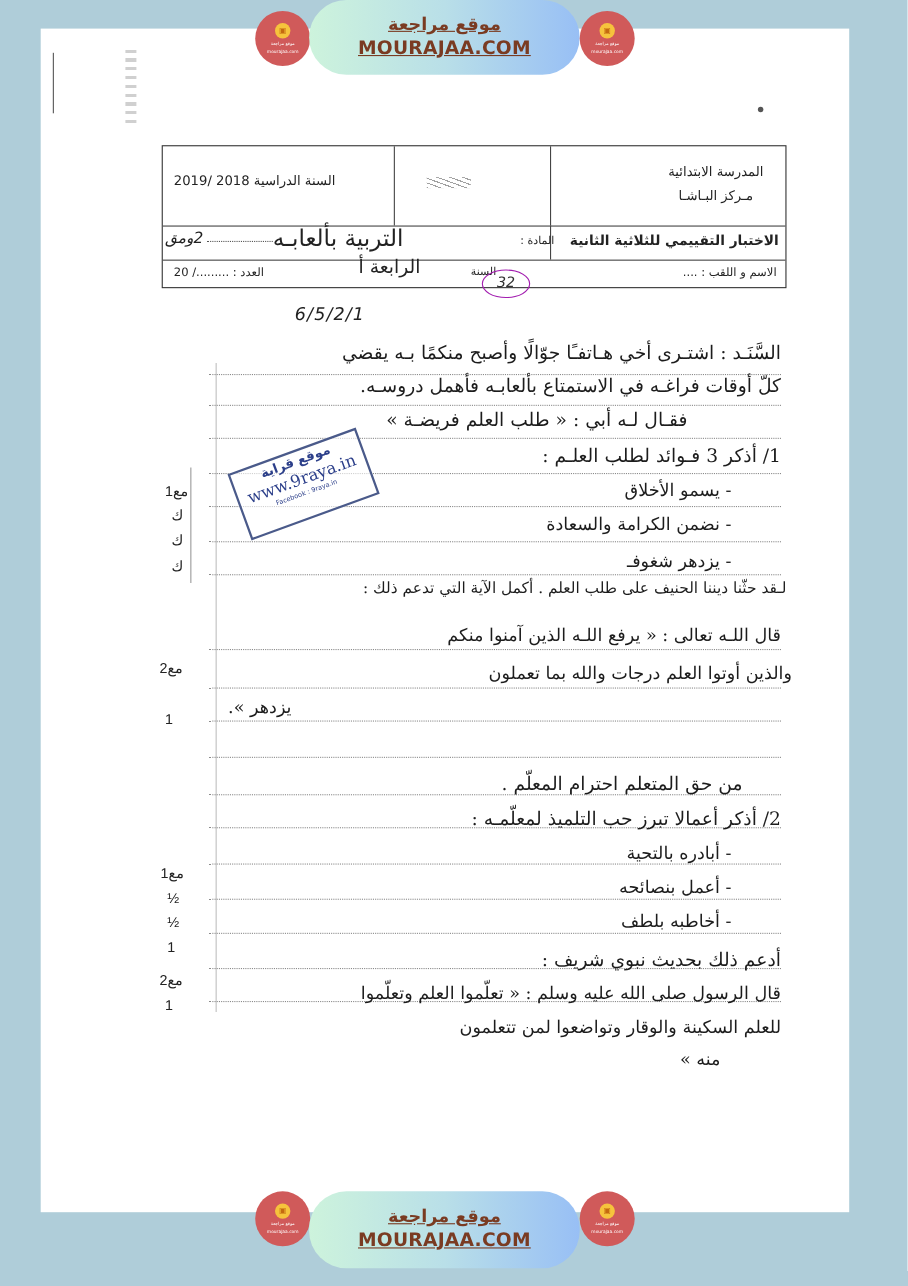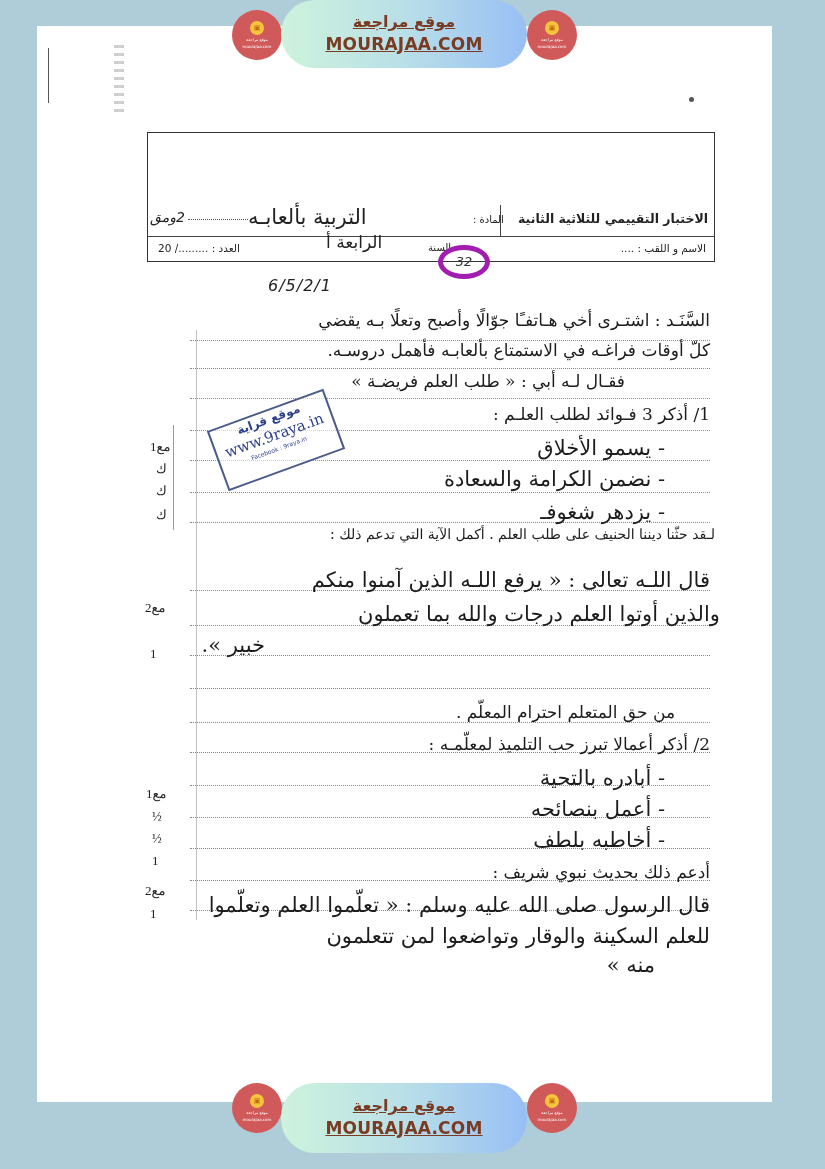--- a/index.html
+++ b/index.html
@@ -71,42 +71,42 @@
   .t-exam { position:absolute; right:6px; top:6px; font-size:12.5px; direction:rtl; font-weight:bold; }
   .t-subj-label { position:absolute; left:325px; top:9px; font-size:10px; direction:rtl; }
   .t-subj-val { position:absolute; left:100px; top:0px; font-size:21px; direction:rtl; font-family:"DejaVu Serif", serif; }
   .t-mark { position:absolute; left:2px; top:4px; font-size:14px; direction:rtl; font-style:italic; }
   .t-dots1 { position:absolute; left:40px; top:14px; width:60px; border-bottom:1.5px dotted #555; }
   .t-name { position:absolute; right:8px; top:6px; font-size:10.5px; direction:rtl; }
   .t-level-label { position:absolute; left:280px; top:6px; font-size:10px; direction:rtl; }
   .t-level-val { position:absolute; left:178px; top:-4px; font-size:17px; direction:rtl; font-family:"DejaVu Serif", serif; }
   .t-num { position:absolute; left:10px; top:6px; font-size:10.5px; direction:rtl; }
   .circle32 {
-    position:absolute; left:438px; top:245px; width:42px; height:24px; border:5px solid #a21caf;
+    position:absolute; left:438px; top:245px; width:42px; height:24px; border:1px solid #a21caf;
     border-radius:50%; font-size:13px; text-align:center; line-height:24px; color:#333; font-style:italic;
   }
   .date {
     position:absolute; left:268px; top:276px; font-size:16px; color:#222; font-style:italic; letter-spacing:1px;
   }
   .rule {
     position:absolute; left:0; width:100%; border-top:1px dotted #8a8a8a;
   }
   .margin-line {
     position:absolute; left:196px; top:330px; width:1px; height:590px; background:#bfbfbf;
   }
   .margin-line.left2 { left:173px; background:#9a9a9a; top:425px; height:105px; }
 
   .hw {
     position:absolute; right:115px; direction:rtl; font-family:"DejaVu Serif", serif;
     color:#1c1c1c; white-space:nowrap; font-size:17px;
   }
-  .hw.big { font-size:21px; }
+  .hw.big { font-size:16px; }
 
   .margin-note {
-    position:absolute; font-size:13px; color:#222; font-family:Liberation Serif, serif; direction:rtl; line-height:22px;
+    position:absolute; font-size:13px; color:#222; font-family:Liberation Sans, sans-serif; direction:rtl; line-height:22px;
   }
 
   .stamp {
     position:absolute; left:214px; top:408px; width:120px; height:60px;
     border:2px solid #4a5a8a; transform:rotate(-20deg); transform-origin:center;
     color:#2c3f8a; text-align:center; font-family:"DejaVu Sans", sans-serif; background:rgba(255,255,255,.6);
   }
   .stamp .s1 { font-size:12px; font-weight:bold; direction:rtl; line-height:16px; }
   .stamp .s2 { font-size:15px; font-family:"DejaVu Serif", serif; line-height:18px; }
   .stamp .s3 { font-size:6px; line-height:9px; }
@@ -128,20 +128,30 @@
   <div class="ar">موقع مراجعة</div>
   <div class="en">MOURAJAA.COM</div>
 </div>
 <div class="badge b-tr">
   <div class="bk">▣</div>
   <div class="bt">موقع مراجعة</div>
   <div class="bt">mourajaa.com</div>
 </div>
 
 <div class="hdr">
+  <div class="hrow r1">
+    <div class="vline" style="left:210px"></div>
+    <div class="vline" style="left:352px"></div>
+    <div class="t-year">السنة الدراسية 2018 /2019</div>
+    <div class="t-logo"></div>
+    <div class="t-school">
+      <div>المدرسة الابتدائية</div>
+      <div>مـركز البـاشـا</div>
+    </div>
+  </div>
   <div class="hrow r2">
     <div class="vline" style="left:352px"></div>
     <div class="t-exam">الاختبار التقييمي للثلاثية الثانية</div>
     <div class="t-subj-label">المادة :</div>
     <div class="t-subj-val">التربية بألعابـه</div>
     <div class="t-dots1"></div>
     <div class="t-mark">2ومق</div>
   </div>
   <div class="hrow r3">
     <div class="t-name">الاسم و اللقب : ....</div>
@@ -176,31 +186,31 @@
   <div class="rule" style="position:absolute;left:190px;width:520px;top:880px"></div>
   <div class="rule" style="position:absolute;left:190px;width:520px;top:910px"></div>
 </div>
 
 <div class="stamp">
   <div class="s1">موقع قراية</div>
   <div class="s2">www.9raya.in</div>
   <div class="s3">Facebook : 9raya.in</div>
 </div>
 
-<div class="hw" style="top:310px">السَّنَـد : اشتـرى أخي هـاتفـًا جوّالًا وأصبح وتعلًا بـه يقضي</div>
+<div class="hw" style="top:310px">السَّنَـد : اشتـرى أخي هـاتفـًا جوّالًا وأصبح منكمًا بـه يقضي</div>
 <div class="hw" style="top:340px">كلّ أوقات فراغـه في الاستمتاع بألعابـه فأهمل دروسـه.</div>
 <div class="hw" style="top:371px;right:200px">فقـال لـه أبي : « طلب العلم فريضـة »</div>
 <div class="hw" style="top:404px">1/ أذكر 3 فـوائد لطلب العلـم :</div>
 <div class="hw big" style="top:436px;right:160px">- يسمو الأخلاق</div>
 <div class="hw big" style="top:467px;right:160px">- نضمن الكرامة والسعادة</div>
 <div class="hw big" style="top:500px;right:160px">- يزدهر شغوفـ</div>
 <div class="hw" style="top:526px;right:110px;font-size:14px">لـقد حثّنا ديننا الحنيف على طلب العلم . أكمل الآية التي تدعم ذلك :</div>
 <div class="hw big" style="top:568px">قال اللـه تعالى : « يرفع اللـه الذين آمنوا منكم</div>
 <div class="hw big" style="top:602px;right:105px">والذين أوتوا العلم درجات والله بما تعملون</div>
-<div class="hw big" style="top:633px;right:560px">خبير ».</div>
+<div class="hw big" style="top:633px;right:560px">يزدهر ».</div>
 <div class="hw" style="top:702px;right:150px">من حق المتعلم احترام المعلّم .</div>
 <div class="hw" style="top:734px">2/ أذكر أعمالا تبرز حب التلميذ لمعلّمـه :</div>
 <div class="hw big" style="top:766px;right:160px">- أبادره بالتحية</div>
 <div class="hw big" style="top:797px;right:160px">- أعمل بنصائحه</div>
 <div class="hw big" style="top:828px;right:160px">- أخاطبه بلطف</div>
 <div class="hw" style="top:862px">أدعم ذلك بحديث نبوي شريف :</div>
 <div class="hw big" style="top:893px">قال الرسول صلى الله عليه وسلم : « تعلّموا العلم وتعلّموا</div>
 <div class="hw big" style="top:924px">للعلم السكينة والوقار وتواضعوا لمن تتعلمون</div>
 <div class="hw big" style="top:953px;right:170px">منه »</div>
 

